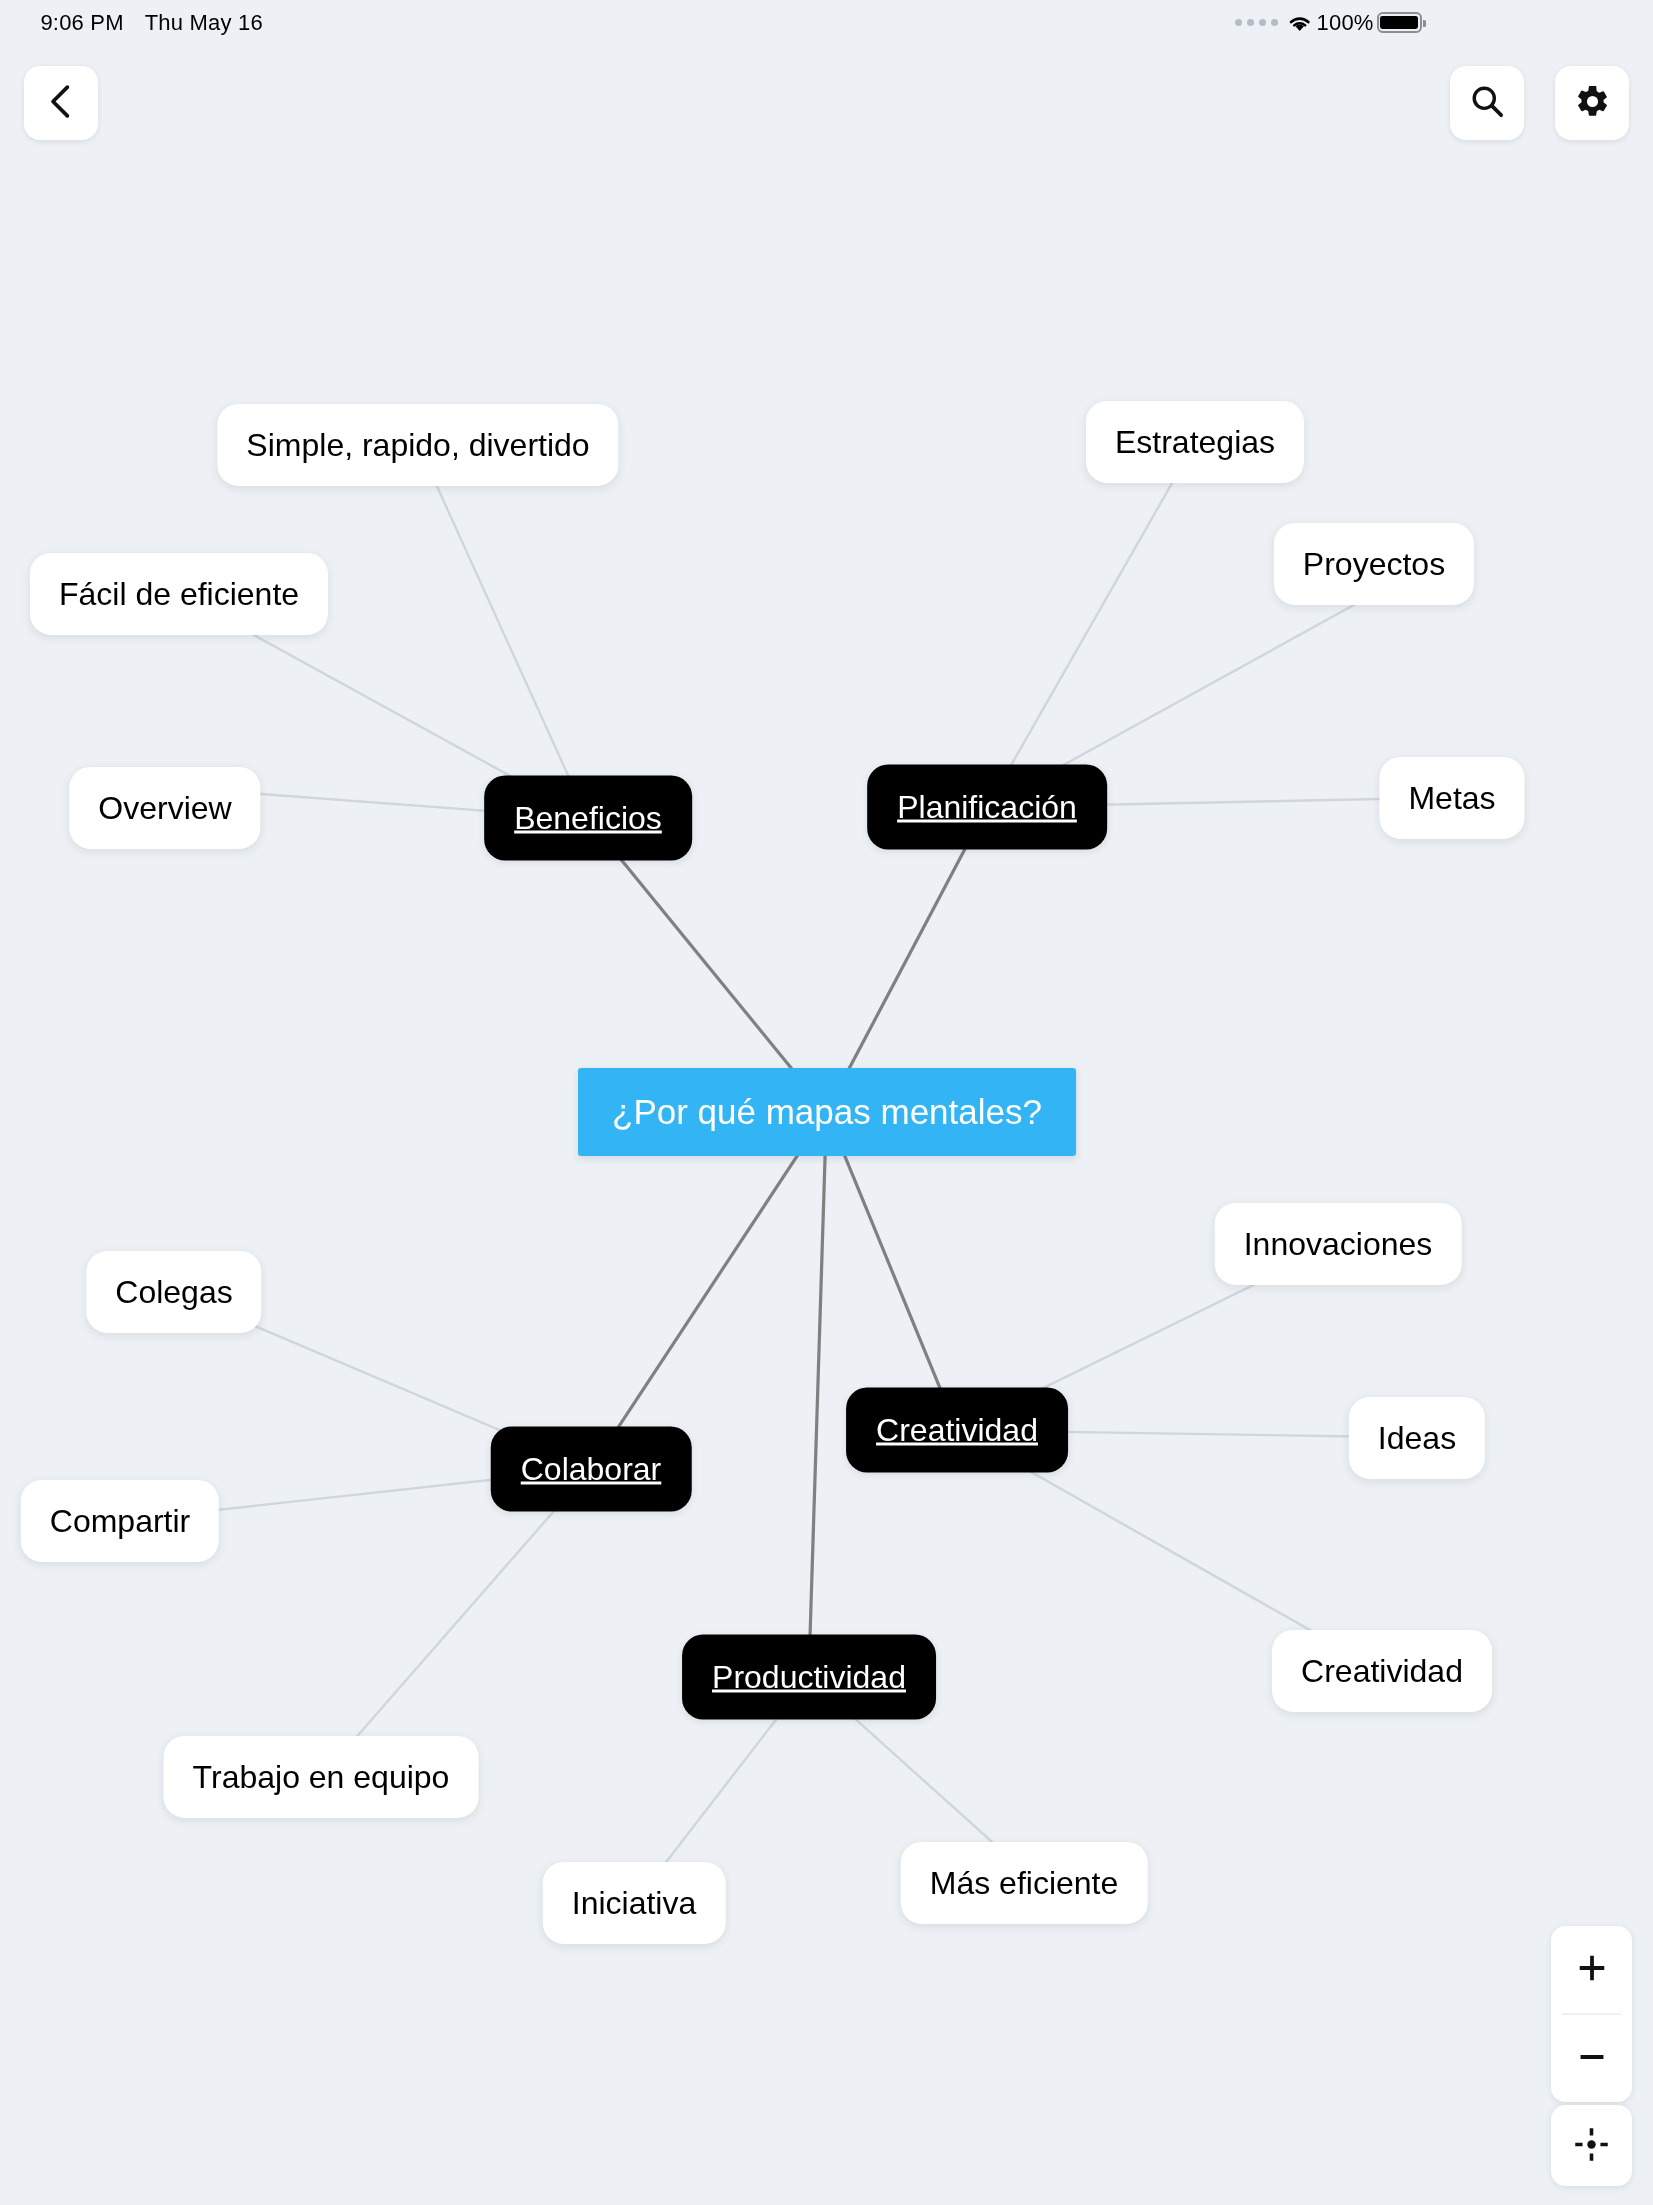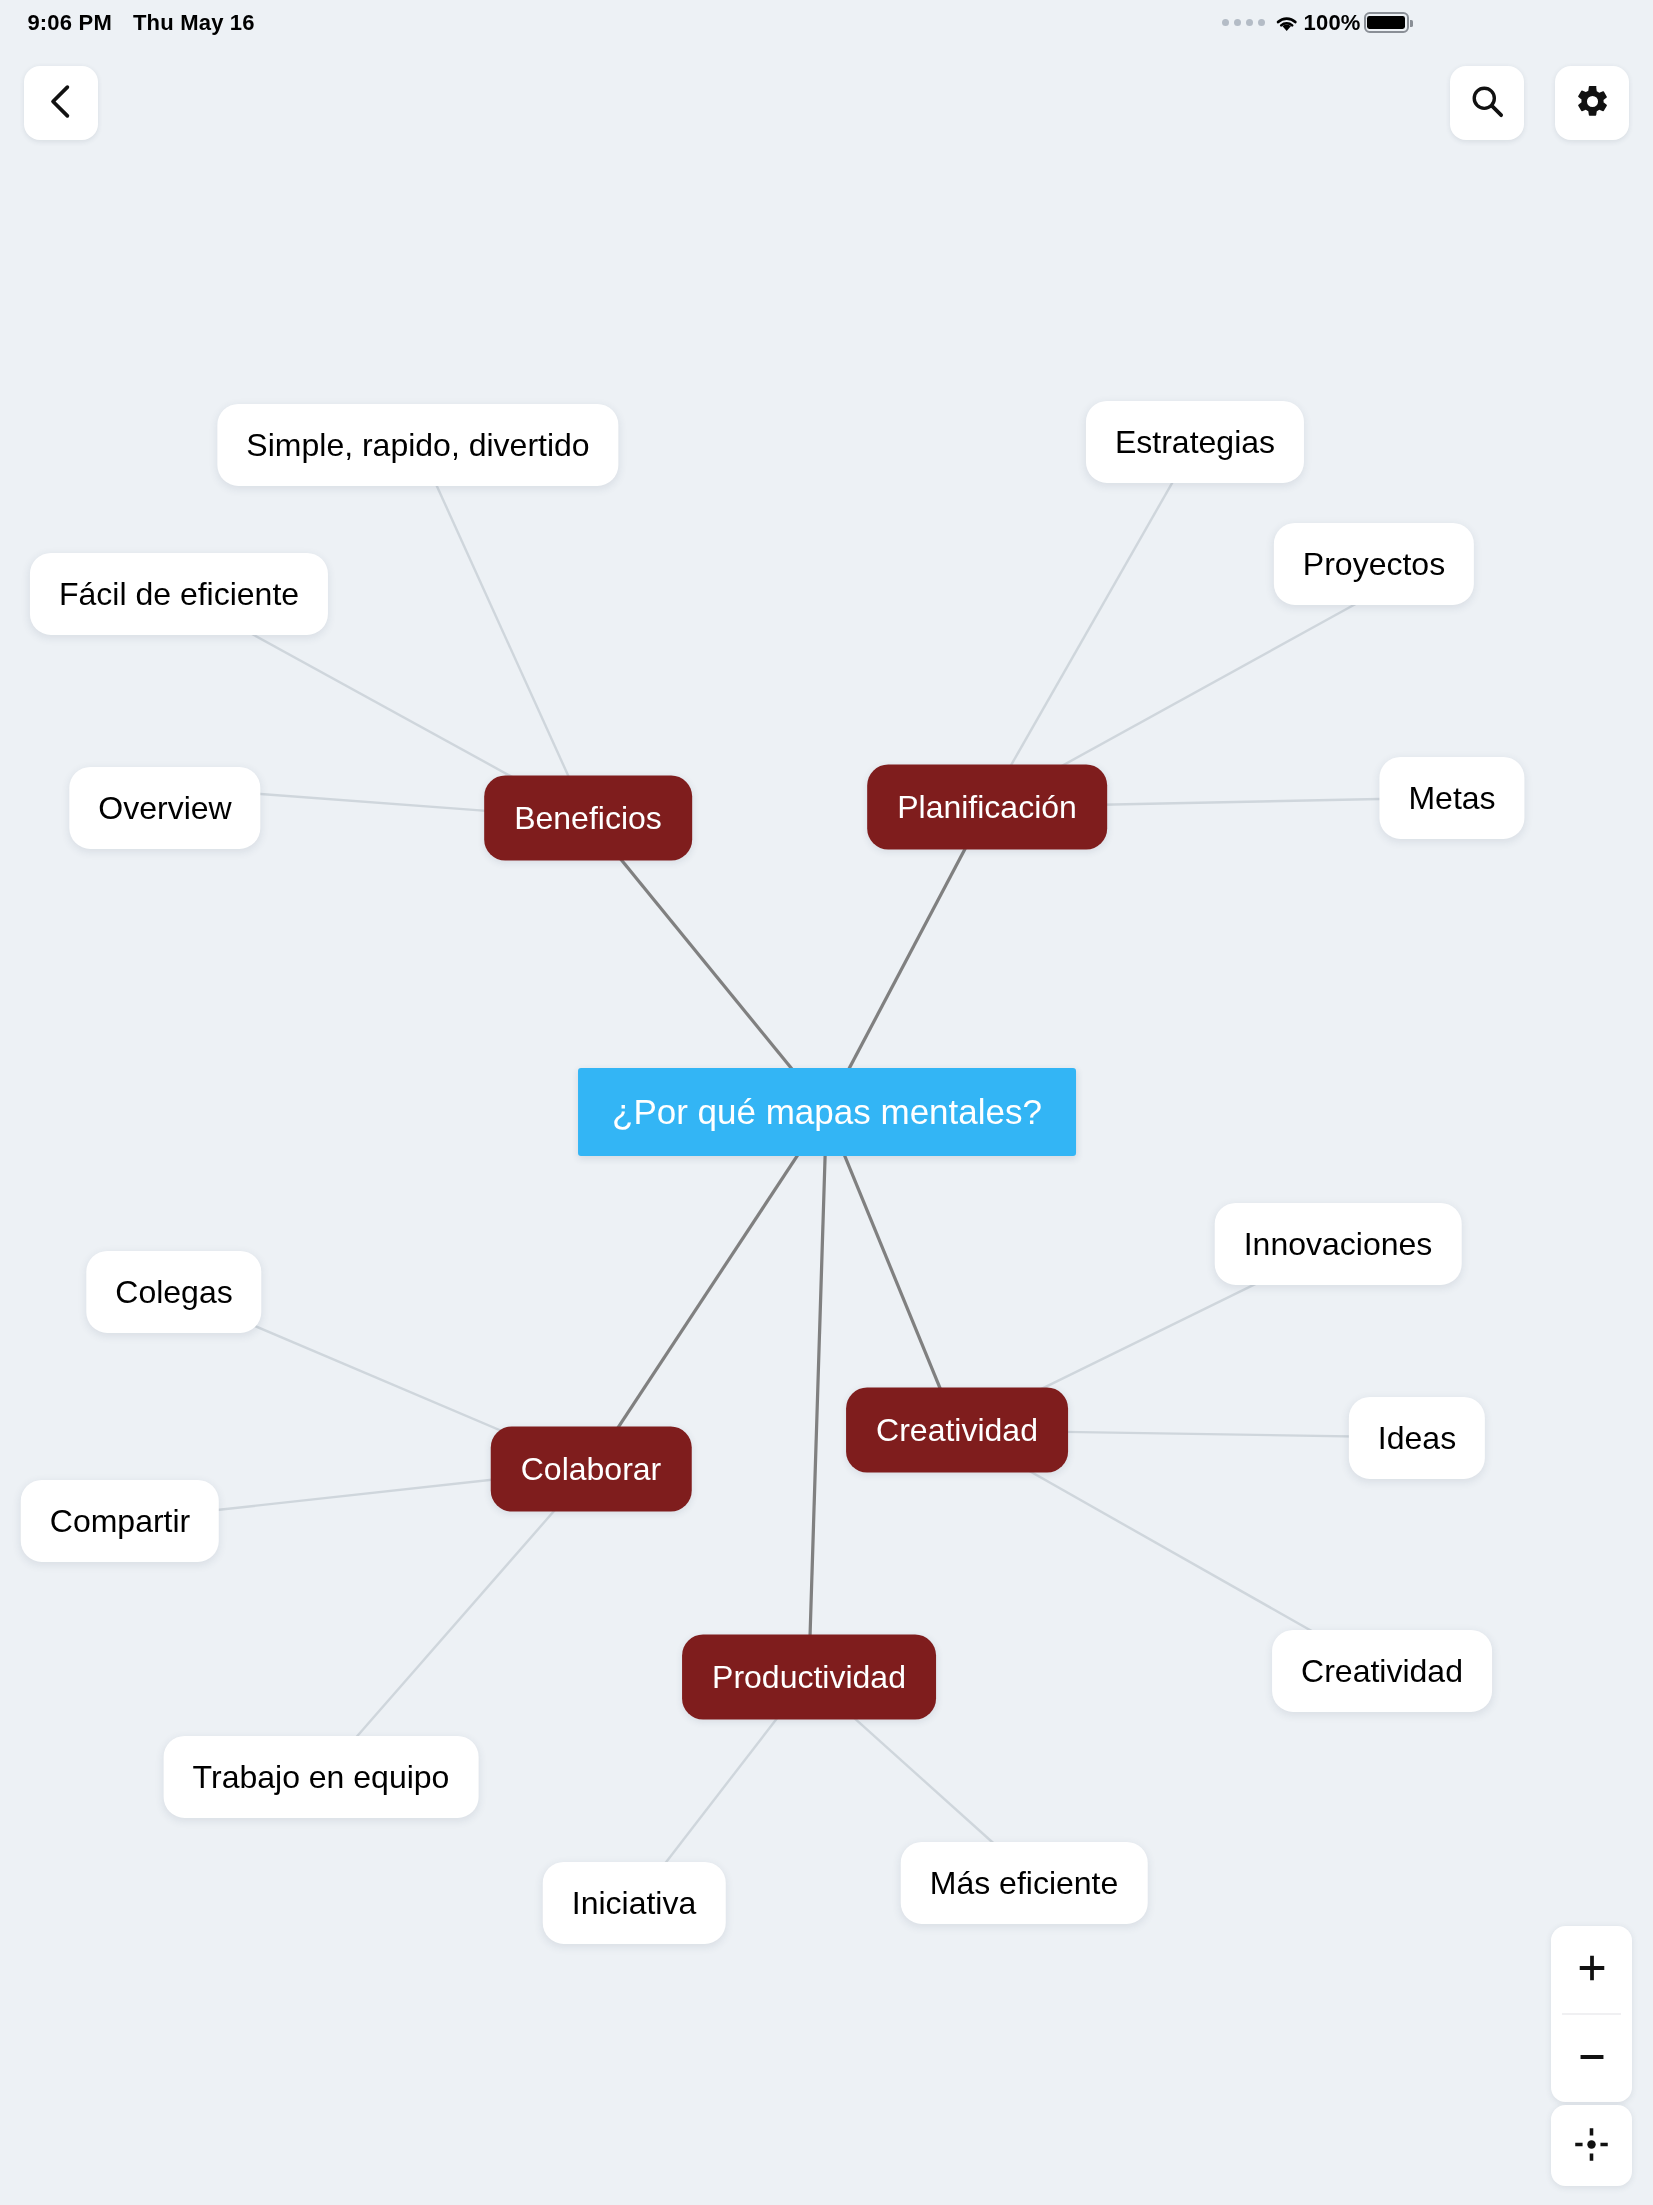--- a/index.html
+++ b/index.html
@@ -12,32 +12,31 @@
     height: 2205px;
     position: relative;
     overflow: hidden;
     font-family: "Liberation Sans", sans-serif;
     -webkit-font-smoothing: antialiased;
   }
 
   
   #status-bar {
     position: absolute;
-    top: 0; left: 0;
+    top: 0; left: 13px;
     width: 1436px;
     height: 45px;
     display: flex;
     align-items: center;
     justify-content: space-between;
     padding: 0 27.4px;
     box-sizing: border-box;
     color: #000;
     font-size: 22px;
     z-index: 40;
-    font-weight: bold;
   }
   #status-left { display: flex; align-items: center; gap: 21px; }
   #status-right { display: flex; align-items: center; gap: 3px; }
   .status-text { font-size: 22px; letter-spacing: 0.2px; color: #000; }
   .signal-dots { display: flex; align-items: center; gap: 4.8px; margin-right: 4.8px; }
   .signal-dots i {
     display: block; width: 7.3px; height: 7.3px; border-radius: 50%;
     background: #b4bcc6;
   }
   .wifi-icon { width: 27.4px; height: 21px; display: block; }
@@ -92,26 +91,27 @@
   }
   .node-root {
     background: #33b5f5;
     color: #ffffff;
     font-size: 35px;
     padding: 24px 34px;
     border-radius: 3px;
     box-shadow: 0 2.4px 7.3px rgba(40,60,90,0.12);
   }
   .node-branch {
-    background: #7f1d1d;
+    background: #000000;
     color: #ffffff;
     font-size: 32px;
     padding: 24px 30px;
     border-radius: 21px;
     box-shadow: 0 2.4px 7.3px rgba(40,60,90,0.10);
+    text-decoration: underline;
   }
   .node-leaf {
     background: #ffffff;
     color: #000000;
     font-size: 32px;
     padding: 22.6px 29px;
     border-radius: 21px;
     box-shadow: 0 2.4px 8px rgba(40,60,90,0.10);
   }
 

